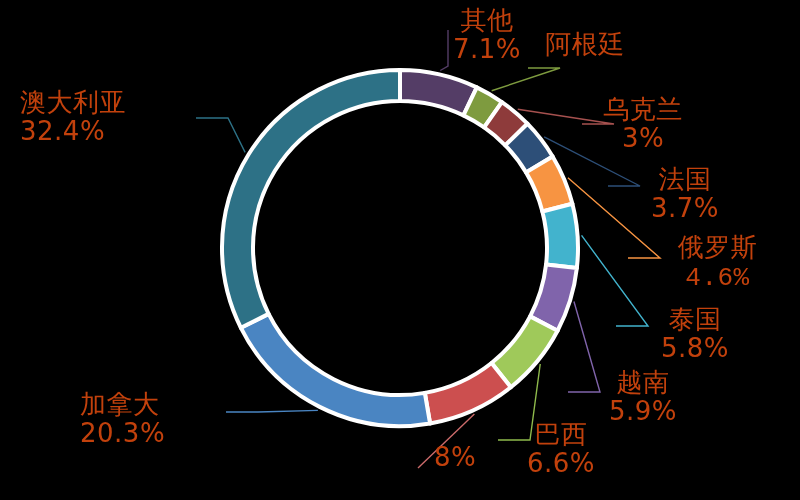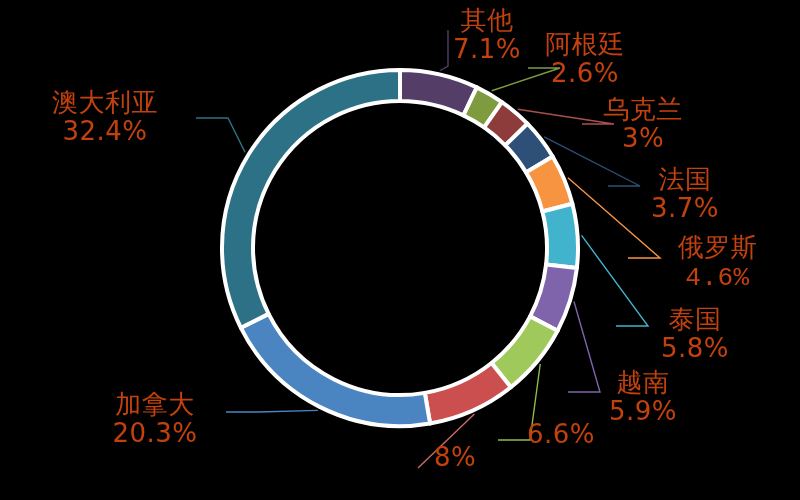--- a/index.html
+++ b/index.html
@@ -33,21 +33,21 @@
     font-size: 26px;
     line-height: 1.12;
     font-weight: 400;
     white-space: nowrap;
     letter-spacing: 0.5px;
   }
   .label-group .lbl-name,
   .label-group .lbl-value {
     display: block;
   }
-  .ta-right { text-align: center; }
+  .ta-right { text-align: left; }
   .ta-center{ text-align: center; }
 </style>
 </head>
 <body>
 
 <div id="chart-root">
 
   <svg id="donut-svg" viewBox="0 0 800 500">
     <g id="slices-layer">
         <path d="M 400 70 A 178 178 0 0 1 476.7991761312107 87.4201552324599 L 463.424038715101 115.38630797287419 A 147 147 0 0 0 400 101 Z" fill="#543d66" stroke="#ffffff" stroke-width="4" stroke-linejoin="round"></path>
@@ -82,21 +82,20 @@
     <span class="lbl-value">32.4%</span>
   </div>
 
   <div class="label-group ta-center" style="left:432px; top:6px; width:110px;">
     <span class="lbl-name">其他</span>
     <span class="lbl-value">7.1%</span>
   </div>
 
   <div class="label-group ta-center" style="left:530px; top:30px; width:110px;">
     <span class="lbl-name">阿根廷</span>
-    <span class="lbl-value">2.6%</span>
   </div>
 
   <div class="label-group ta-center" style="left:588px; top:95px; width:110px;">
     <span class="lbl-name">乌克兰</span>
     <span class="lbl-value">3%</span>
   </div>
 
   <div class="label-group ta-center" style="left:630px; top:165px; width:110px;">
     <span class="lbl-name">法国</span>
     <span class="lbl-value">3.7%</span>
@@ -111,20 +110,21 @@
     <span class="lbl-name">泰国</span>
     <span class="lbl-value">5.8%</span>
   </div>
 
   <div class="label-group ta-center" style="left:588px; top:368px; width:110px;">
     <span class="lbl-name">越南</span>
     <span class="lbl-value">5.9%</span>
   </div>
 
   <div class="label-group ta-center" style="left:506px; top:420px; width:110px;">
+    <span class="lbl-name">巴西</span>
     <span class="lbl-value">6.6%</span>
   </div>
 
   <div class="label-group ta-center" style="left:400px; top:443px; width:110px;">
     <span class="lbl-value">8%</span>
   </div>
 
   <div class="label-group ta-right" style="left:80px; top:390px; width:150px;">
     <span class="lbl-name">加拿大</span>
     <span class="lbl-value">20.3%</span>

